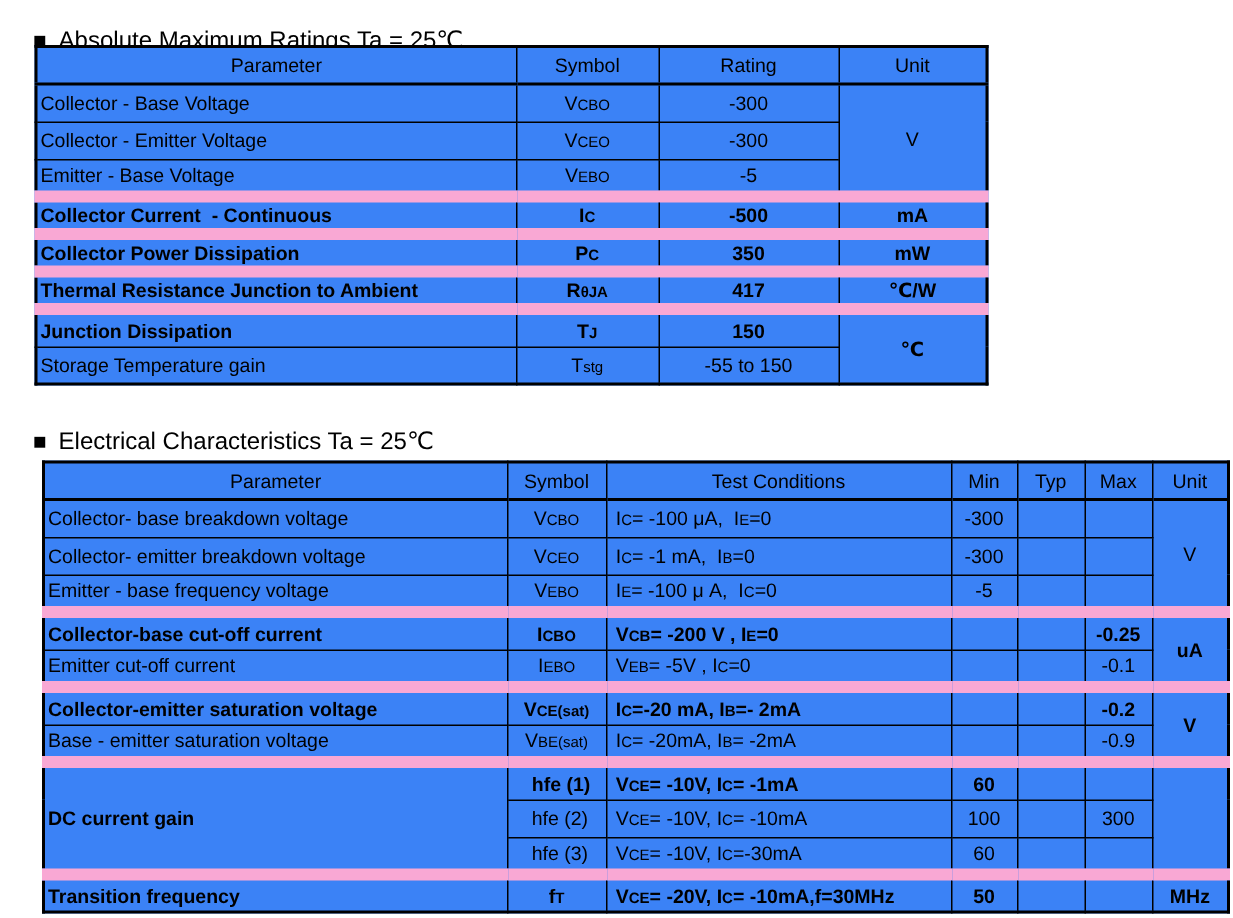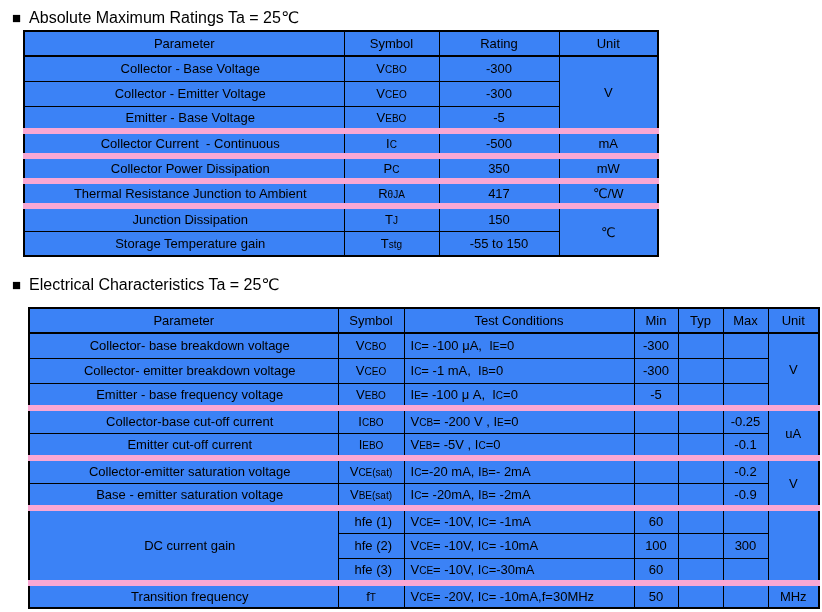--- a/index.html
+++ b/index.html
@@ -3,21 +3,21 @@
 <meta charset="utf-8">
 <style>
   * { box-sizing: border-box; }
   html, body { margin: 0; padding: 0; }
   body {
     width: 822px; height: 612px; position: relative;
     background: #ffffff; color: #000000;
     font-family: "Liberation Sans", "DejaVu Sans", sans-serif;
   }
   .section-title {
-    position: absolute; margin: 4px;
+    position: absolute; margin: 14px;
     font-size: 16px; font-weight: 400; line-height: 20px;
     white-space: pre;
   }
   .marker { display: inline-block; margin-right: 8px; font-size: 15px; }
   #title1 { left: 8px; top: 4px; }
   #title2 { left: 8px; top: 271px; }
 
   table {
     position: absolute;
     border-collapse: collapse; table-layout: fixed;
@@ -27,23 +27,23 @@
   #table2 { left: 28px; top: 307px; width: 790px; }
 
   th, td {
     border: 1px solid #000;
     height: 25px; padding: 0 2px;
     font-size: 13px; font-weight: 400;
     text-align: center; vertical-align: middle;
     white-space: pre; overflow: hidden;
   }
   thead th { border-bottom: 2px solid #000; }
-  tr.grp > td { border-top: 6px solid #f9a8d4; }
-
-  td.param { text-align: center; padding-left: 14px; }
+  tr.grp > td { border-top: 8px solid #f9a8d4; font-weight: bold; }
+
+  td.param { text-align: left; padding-left: 2px; }
   td.cond  { text-align: left; padding-left: 6px; }
   td.sym-left { text-align: left; padding-left: 16px; }
   .sub { font-size: 10px; text-align: center; }
 </style>
 </head>
 <body>
 
 <h2 class="section-title" id="title1"><span class="marker">■</span><span>Absolute Maximum Ratings Ta = 25℃</span></h2>
 
 <table id="table1">

